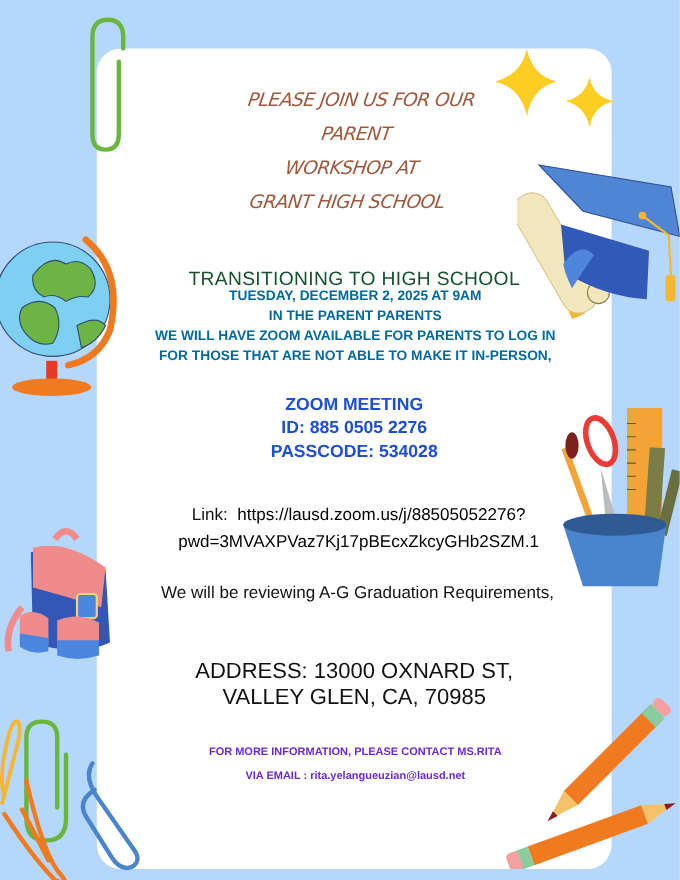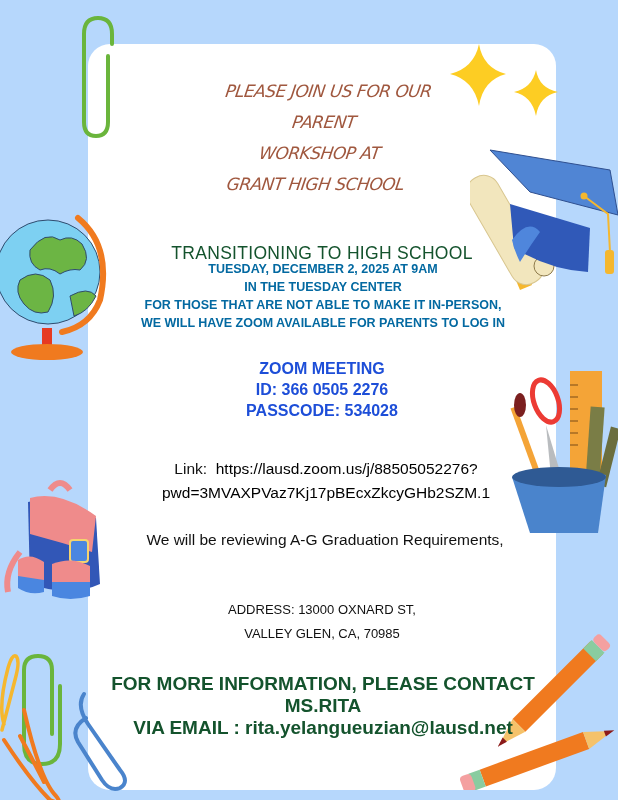--- a/index.html
+++ b/index.html
@@ -64,30 +64,30 @@
     .link-block .url { color: #000000; }
     .review {
       top: 528px;
       font-size: 15.5px;
       line-height: 24px;
       color: #111;
       left: 90px; width: 470px;
     }
     .address {
       top: 598px;
-      font-size: 13px;
+      font-size: 20px;
       line-height: 24px;
       color: #111;
     }
     .contact {
       top: 673px;
       font-weight: bold;
-      font-size: 19px;
+      font-size: 10px;
       line-height: 22px;
-      color: #14532d;
+      color: #6d28d9;
       left: 90px; width: 466px;
     }
   </style>
 </head>
 <body>
 
 <div class="card"></div>
 
 <svg class="deco" style="left:80px;top:14px;" width="40" height="130" viewBox="0 0 40 130">
   <path d="M28 42 V108 Q28 122 16 122 Q4 122 4 108 V20 Q4 4 18 4 Q32 4 32 20 V30" fill="none" stroke="#6ab53c" stroke-width="4" stroke-linecap="round"></path>
@@ -187,28 +187,28 @@
   <div>PLEASE JOIN US FOR OUR</div>
   <div>PARENT</div>
   <div>WORKSHOP AT</div>
   <div>GRANT HIGH SCHOOL</div>
 </div>
 
 <div class="text-block subtitle">TRANSITIONING TO HIGH SCHOOL</div>
 
 <div class="text-block details">
   <div>TUESDAY, DECEMBER 2, 2025 AT 9AM</div>
-  <div>IN THE TUESDAY CENTER</div>
+  <div>IN THE PARENT PARENTS</div>
+  <div>WE WILL HAVE ZOOM AVAILABLE FOR PARENTS TO LOG IN</div>
   <div>FOR THOSE THAT ARE NOT ABLE TO MAKE IT IN-PERSON,</div>
-  <div>WE WILL HAVE ZOOM AVAILABLE FOR PARENTS TO LOG IN</div>
 </div>
 
 <div class="text-block zoom-info">
   <div>ZOOM MEETING</div>
-  <div>ID: 366 0505 2276</div>
+  <div>ID: 885 0505 2276</div>
   <div>PASSCODE: 534028</div>
 </div>
 
 <div class="text-block link-block">
   <div>
     <span>Link:</span>&nbsp;
     <span class="url">https://lausd.zoom.us/j/88505052276?</span>
   </div>
   <div class="url">pwd=3MVAXPVaz7Kj17pBEcxZkcyGHb2SZM.1</div>
 </div>

